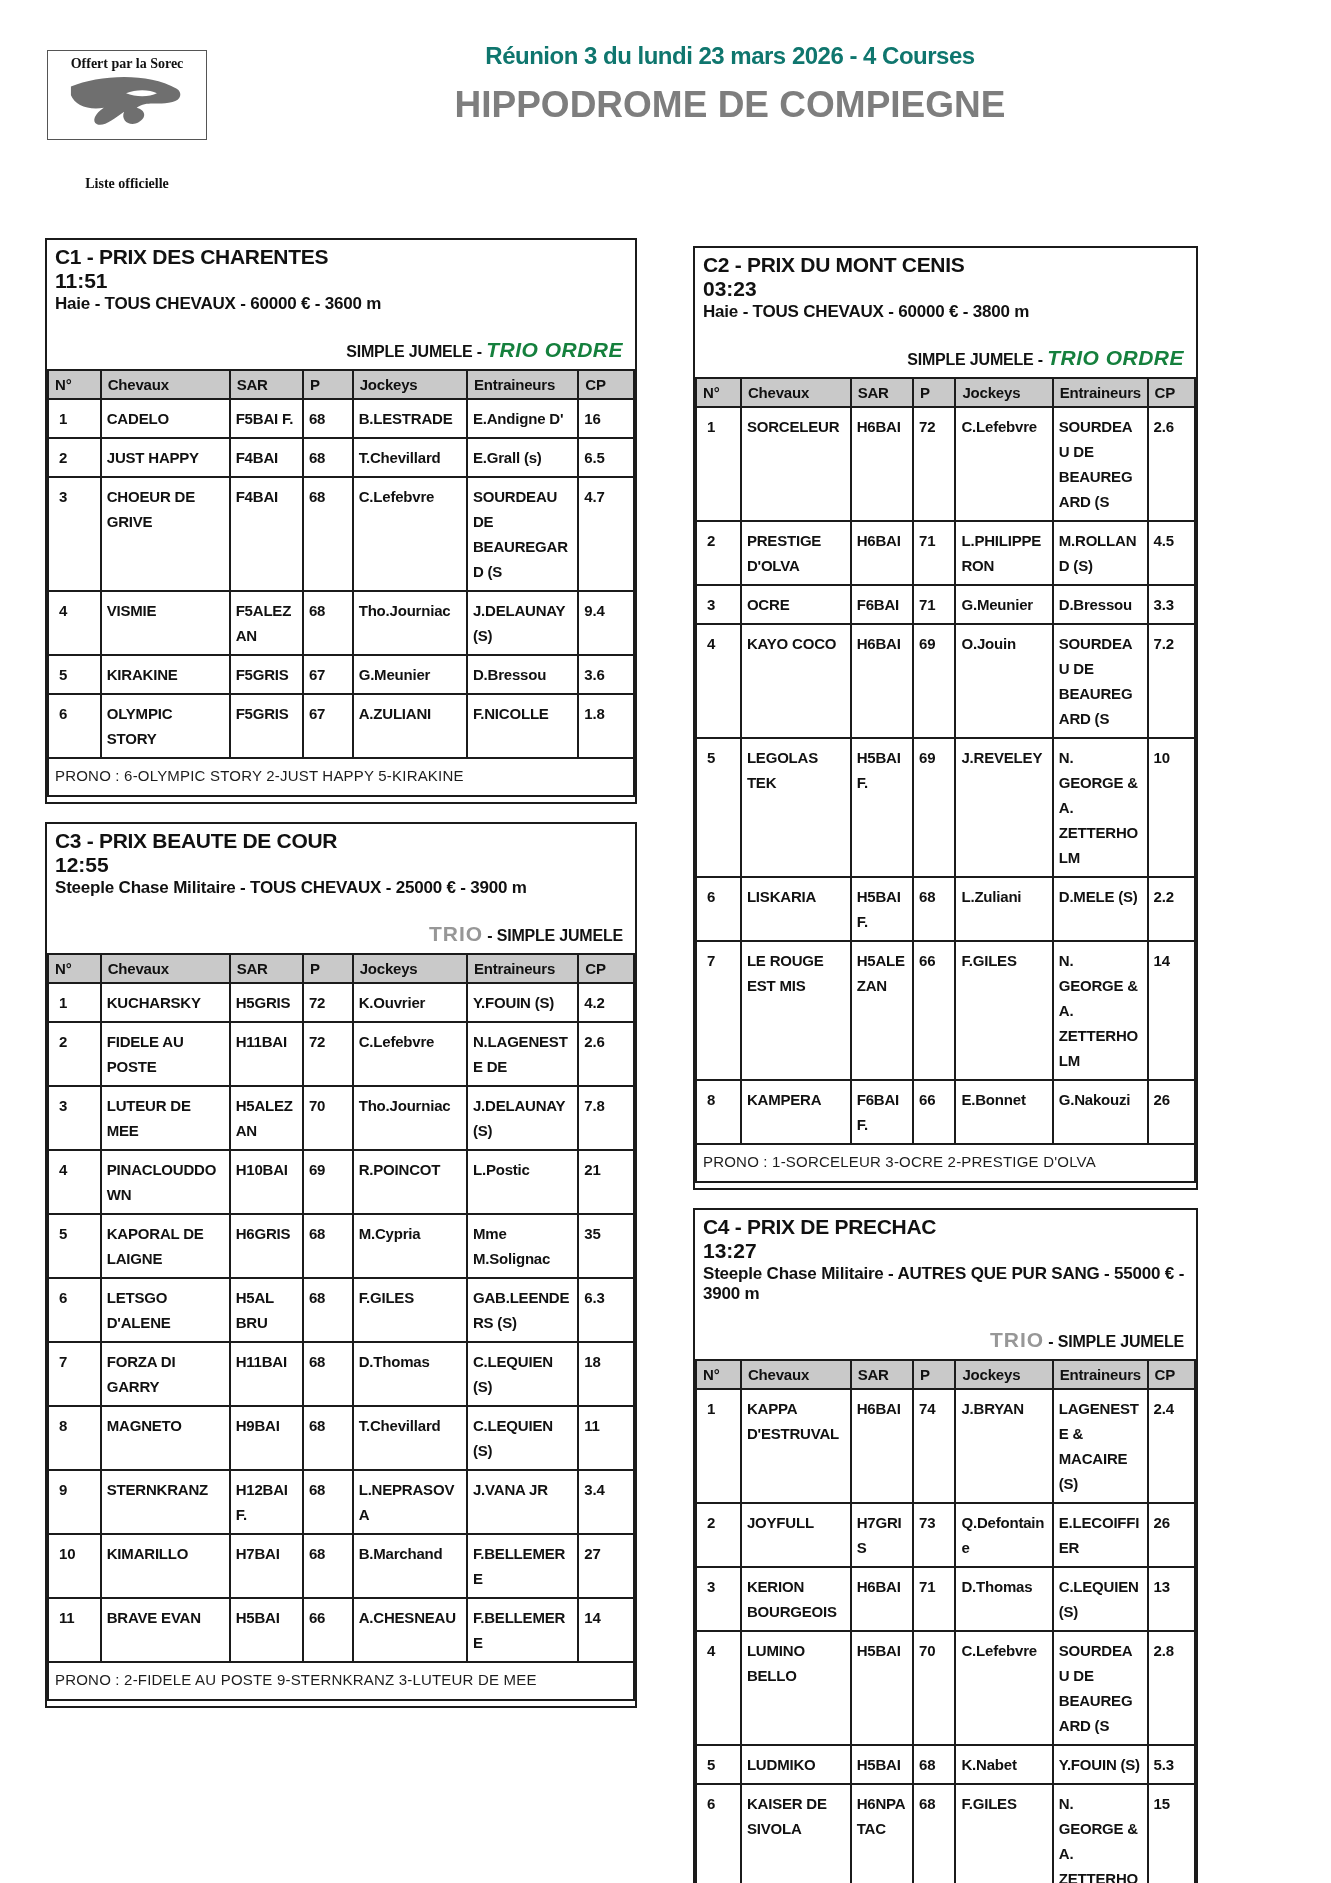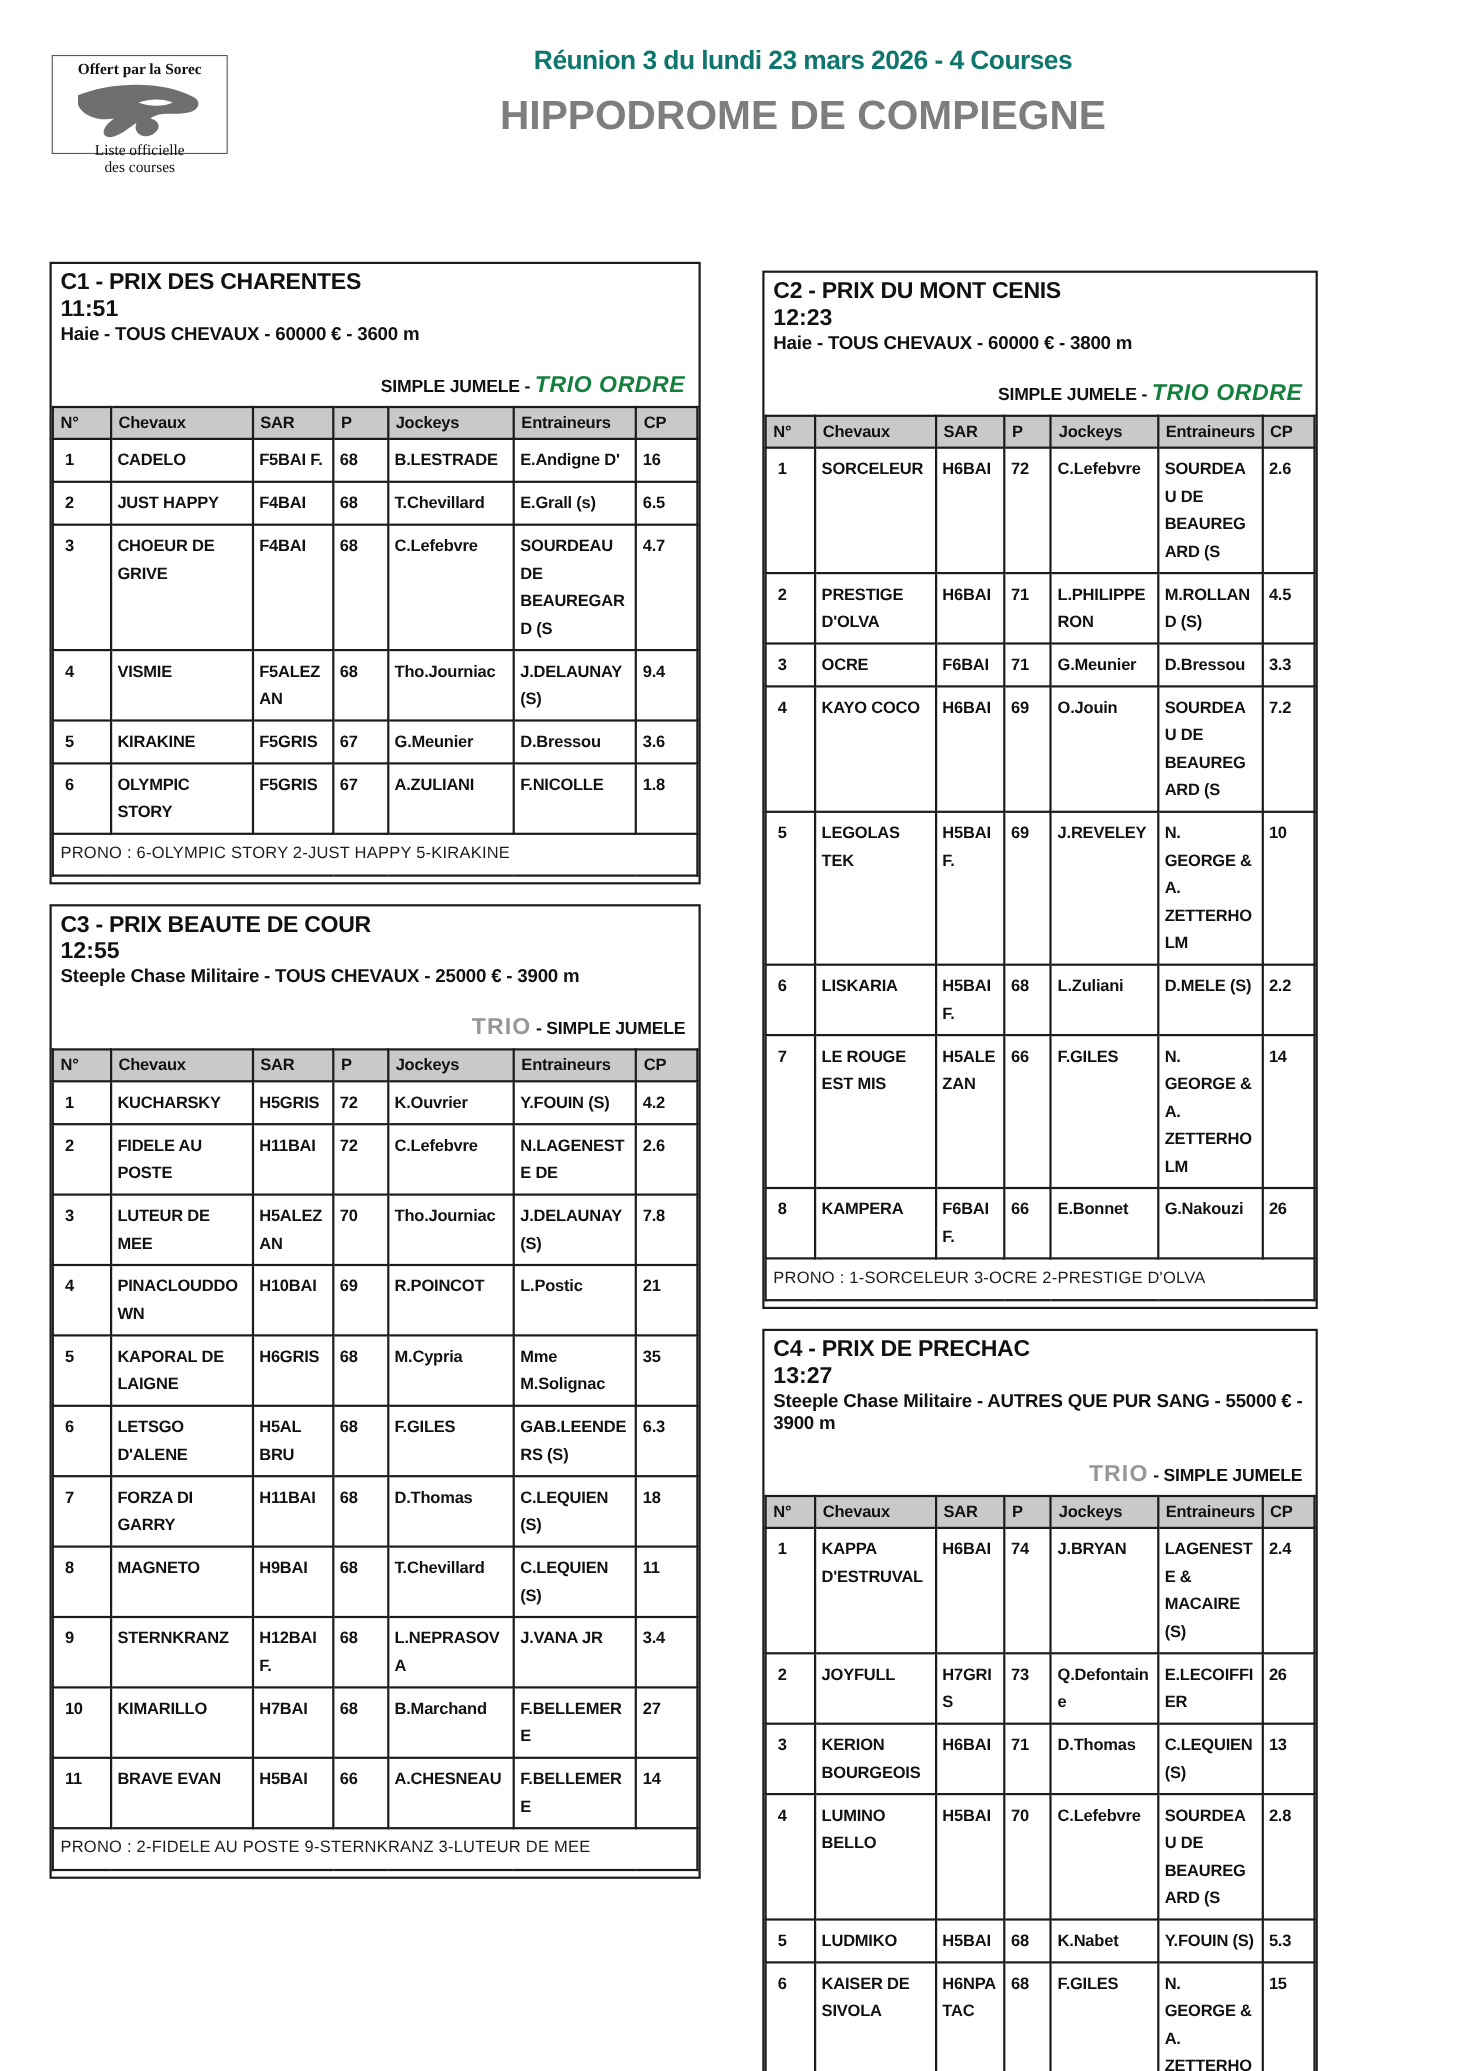--- a/index.html
+++ b/index.html
@@ -4,21 +4,21 @@
 <style>
   html,body{margin:0;padding:0;background:#fff;}
   body{width:1331px;height:1883px;position:relative;font-family:"Liberation Sans",sans-serif;color:#111;}
   .page{position:absolute;inset:0;background:#fff;overflow:hidden;}
 
   
   .logo-box{position:absolute;left:47px;top:50px;width:160px;height:90px;border:1px solid #555;
     text-align:center;padding-top:5px;box-sizing:border-box;background:#fff;}
   .logo-top{font-family:"Liberation Serif",serif;font-weight:bold;font-size:14px;line-height:15px;}
   .logo-swoosh{margin:1px auto 0;display:block;}
-  .logo-bottom{font-family:"Liberation Serif",serif;font-weight:normal;font-size:14px;line-height:15px;}
+  .logo-bottom{font-family:"Liberation Serif",serif;font-weight:bold;font-size:14px;line-height:15px;margin-top:46px;}
   .page-title{position:absolute;left:230px;top:42px;width:1000px;text-align:center;
     font-size:24px;font-weight:bold;letter-spacing:-0.5px;color:#0f766e;}
   .page-subtitle{position:absolute;left:230px;top:84px;width:1000px;text-align:center;
     font-size:37px;font-weight:bold;letter-spacing:0px;color:#7e7e7e;}
 
   
   #col-left{position:absolute;left:45px;top:238px;width:592px;}
   #col-right{position:absolute;left:693px;top:246px;width:505px;}
   .race-card + .race-card{margin-top:18px;}
 
@@ -291,21 +291,21 @@
             </tr>
           </tbody>
     </table>
   </section>
     </div>
   <div id="col-right">
       <section class="race-card">
     <div class="race-head">
       <div class="race-title-row">
         <span class="race-title">C2 - PRIX DU MONT CENIS</span>
-        <span class="race-time">12:23</span>
+        <span class="race-time">03:23</span>
       </div>
       <div class="race-conditions">Haie - TOUS CHEVAUX - 60000 € - 3800 m</div>
       <div class="race-bets"><span class="bet-plain">SIMPLE JUMELE - </span><span class="bet-fancy-dark">TRIO ORDRE</span></div>
     </div>
     <table class="race-table">
       <colgroup>
             <col style="width: 9%;">
             <col style="width: 22%;">
             <col style="width: 12.5%;">
             <col style="width: 8.5%;">

